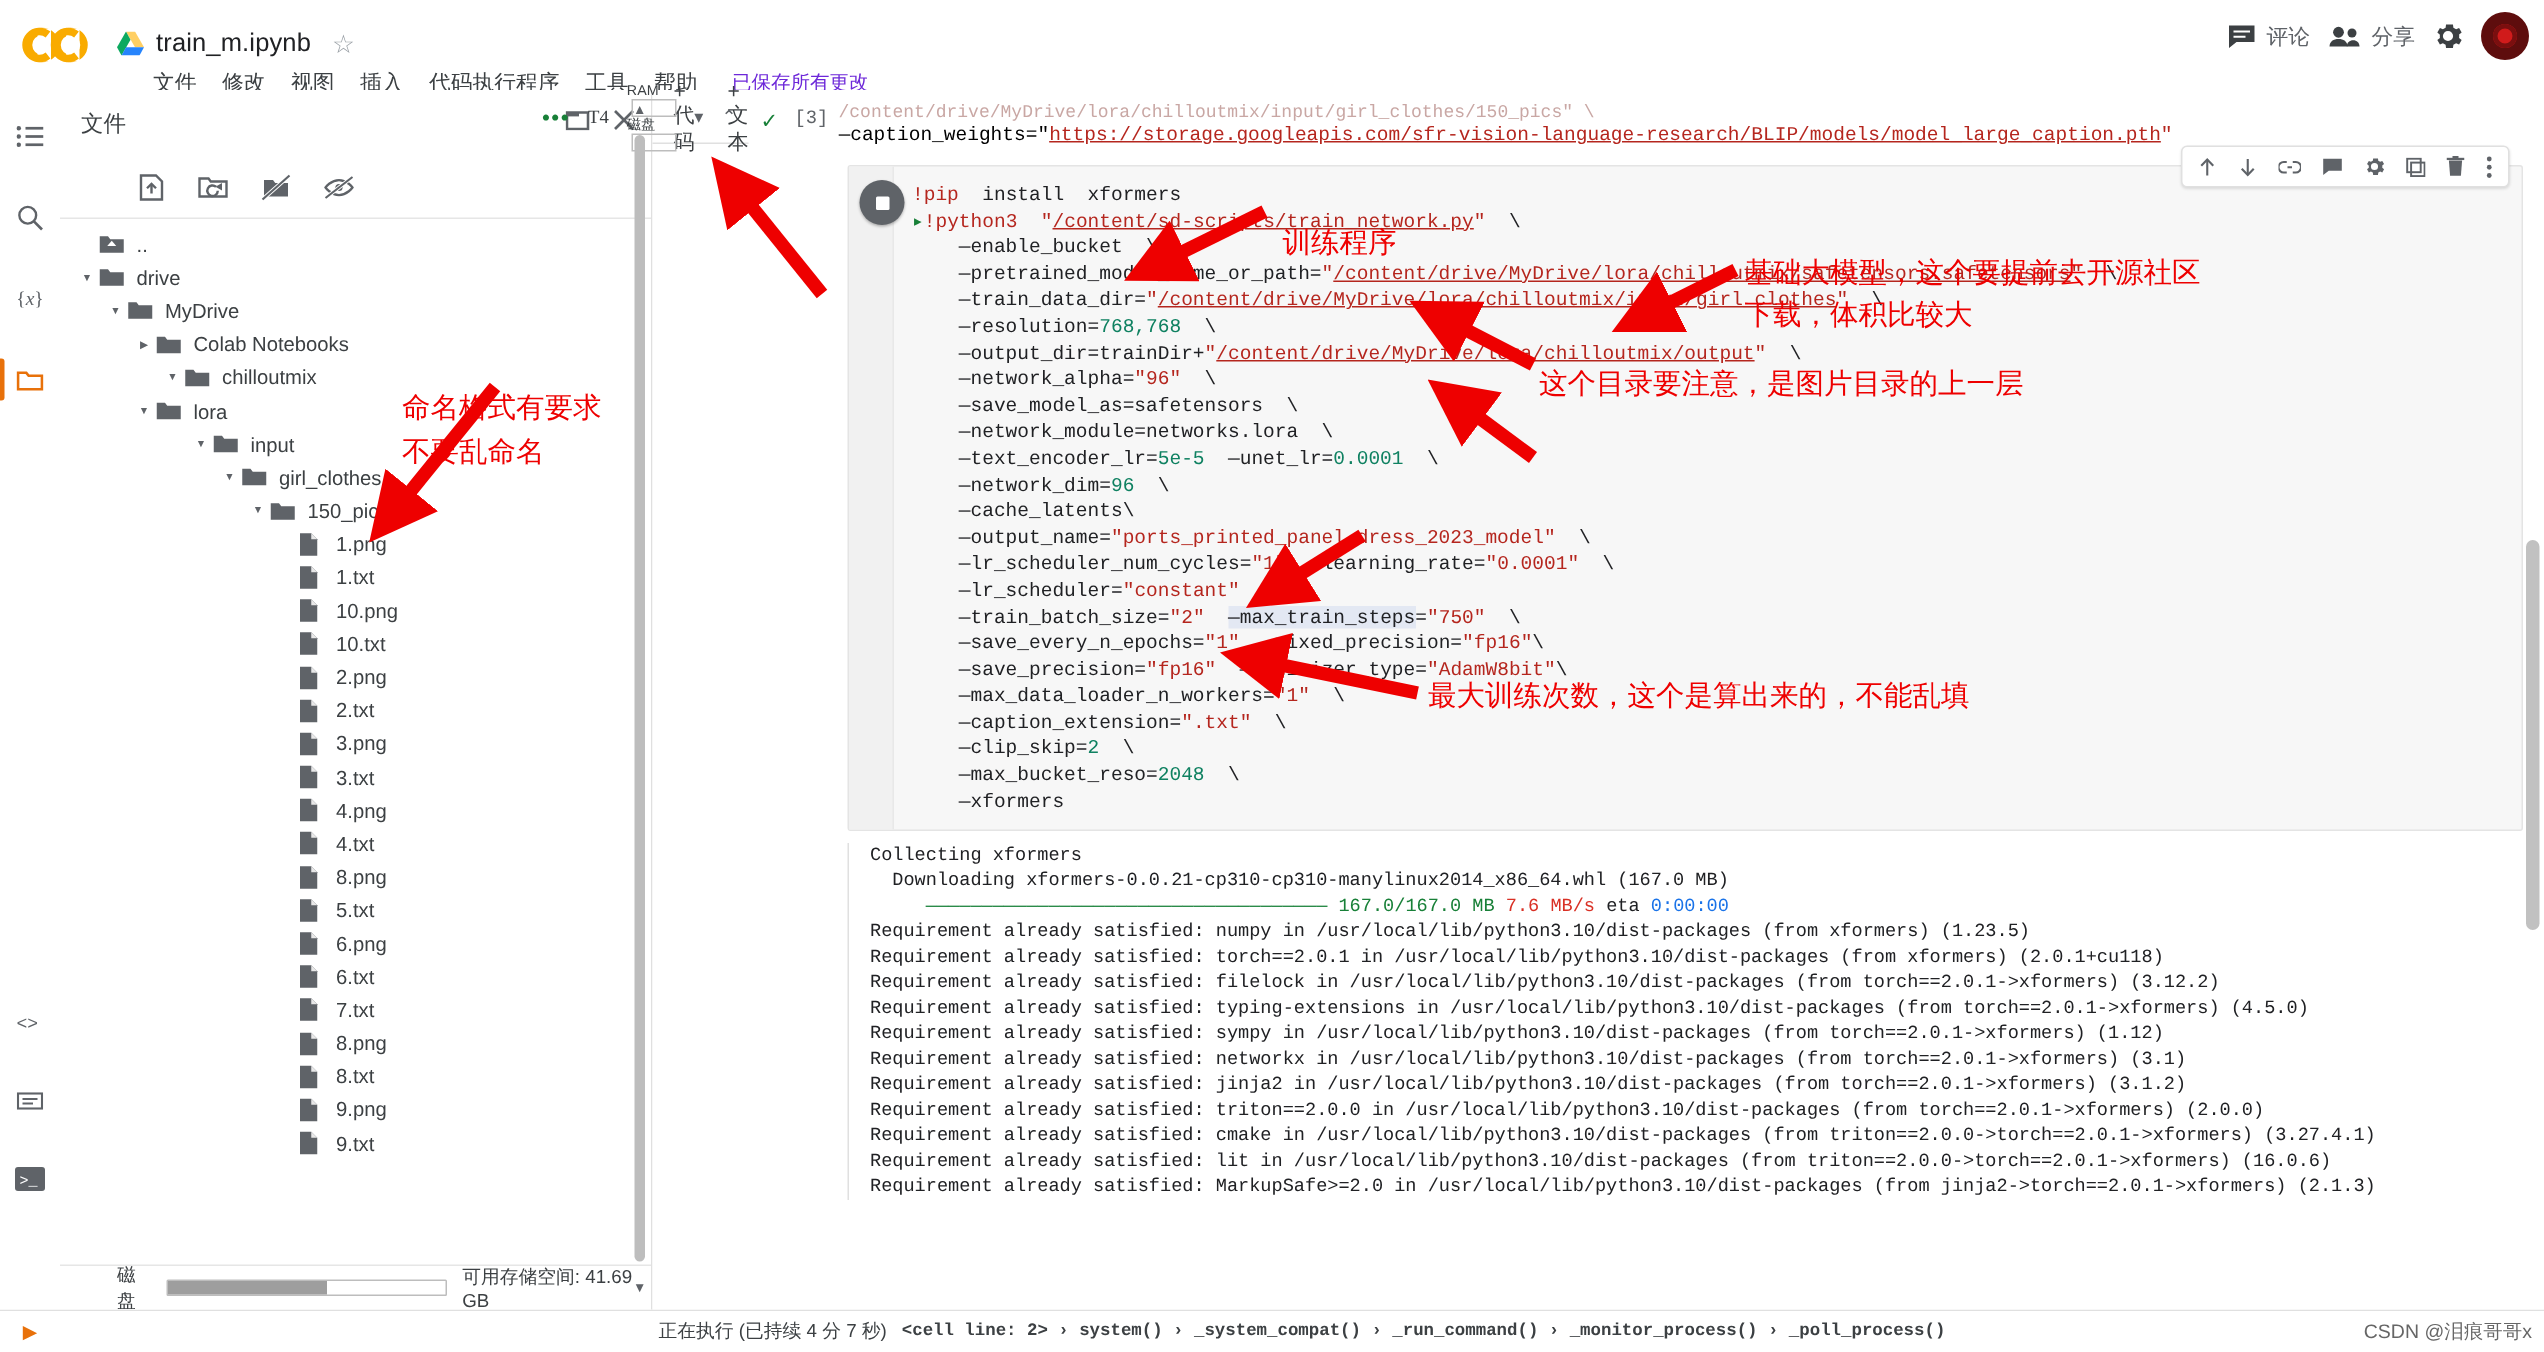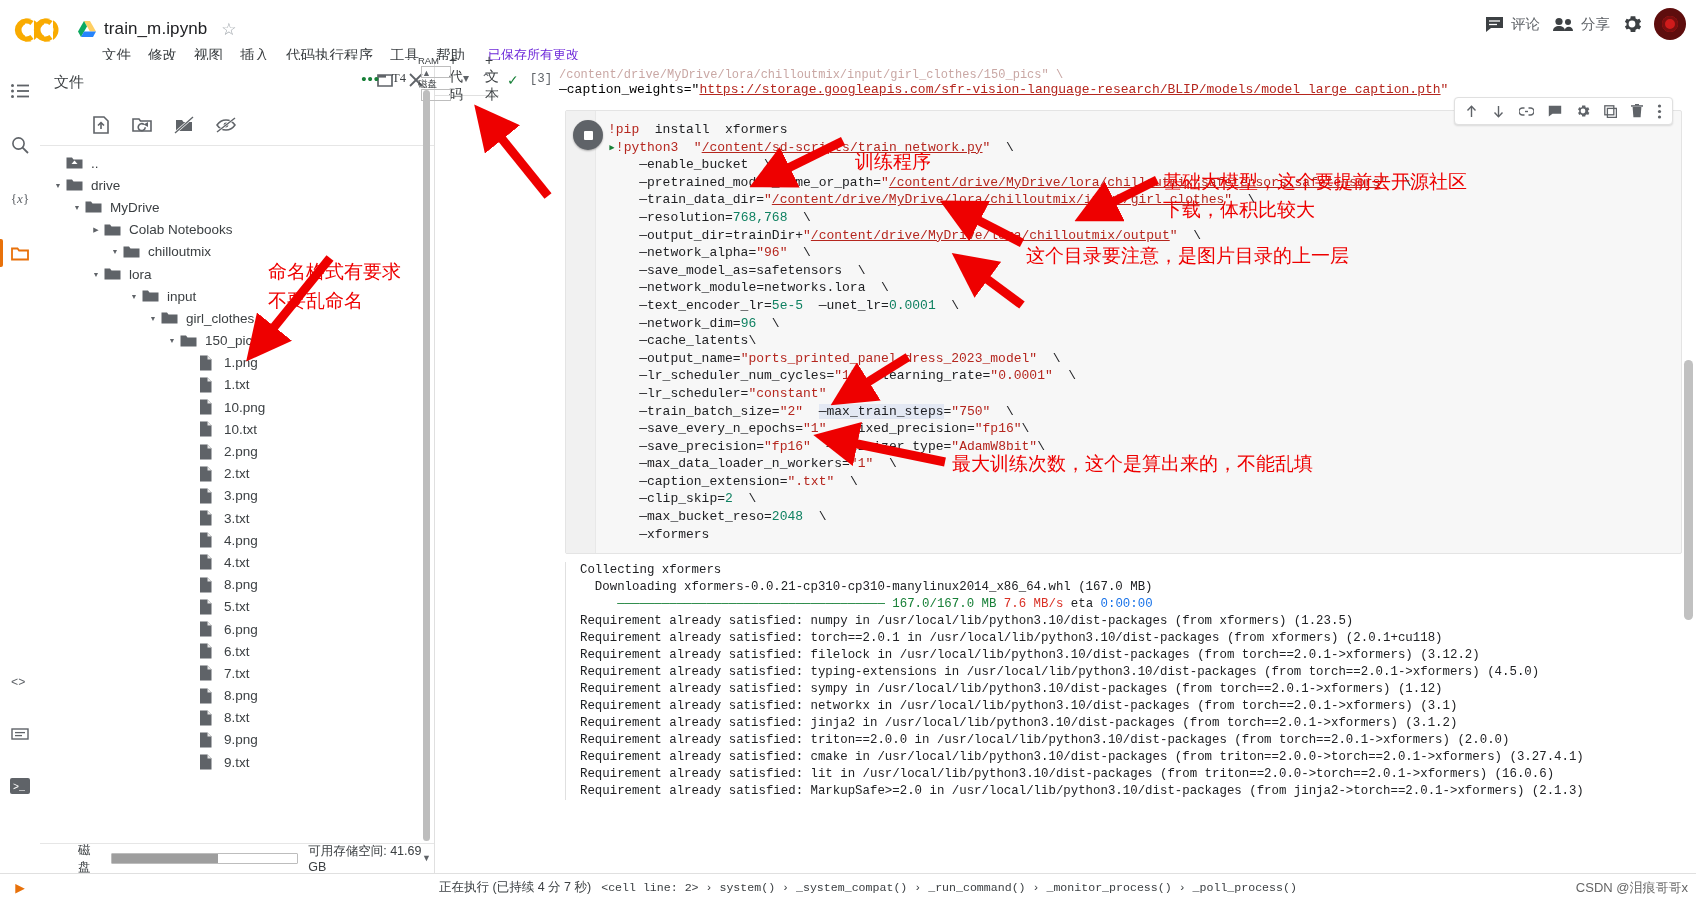--- a/index.html
+++ b/index.html
@@ -99,21 +99,21 @@
   .o-r { color:#d93025; }
   .o-b { color:#1a73e8; }
 
   .nb-vscroll { position:absolute; right:2px; top:0; bottom:0; width:11px; }
   .nb-vscroll .thumb { position:absolute; right:1px; width:9px; background:#c1c1c1; border-radius:5px; }
 
   
   .statusbar { height: 28px; flex:0 0 28px; display:flex; align-items:center; border-top:1px solid #e0e0e0; font-size: 12.5px; color:#3c4043; background:#fff; }
   .sb-left { width: 40px; display:flex; justify-content:center; color:#e8710a; }
   .sb-text { white-space:nowrap; }
-  .sb-mono { font-family:"Liberation Mono", monospace; font-size: 11.6px; color:#3c4043; margin-left: 10px; }
+  .sb-mono { font-family:"Liberation Mono", monospace; font-size: 11.6px; color:#3c4043; margin-left: 10px; font-weight: bold; }
   .watermark { position:absolute; right: 8px; bottom: 4px; font-size: 13px; color:#666; }
 
   
   .overlay { position:absolute; left:0; top:0; width:1696px; height:901px; pointer-events:none; }
 </style>
 </head>
 <body>
 
 <div class="app">
 

